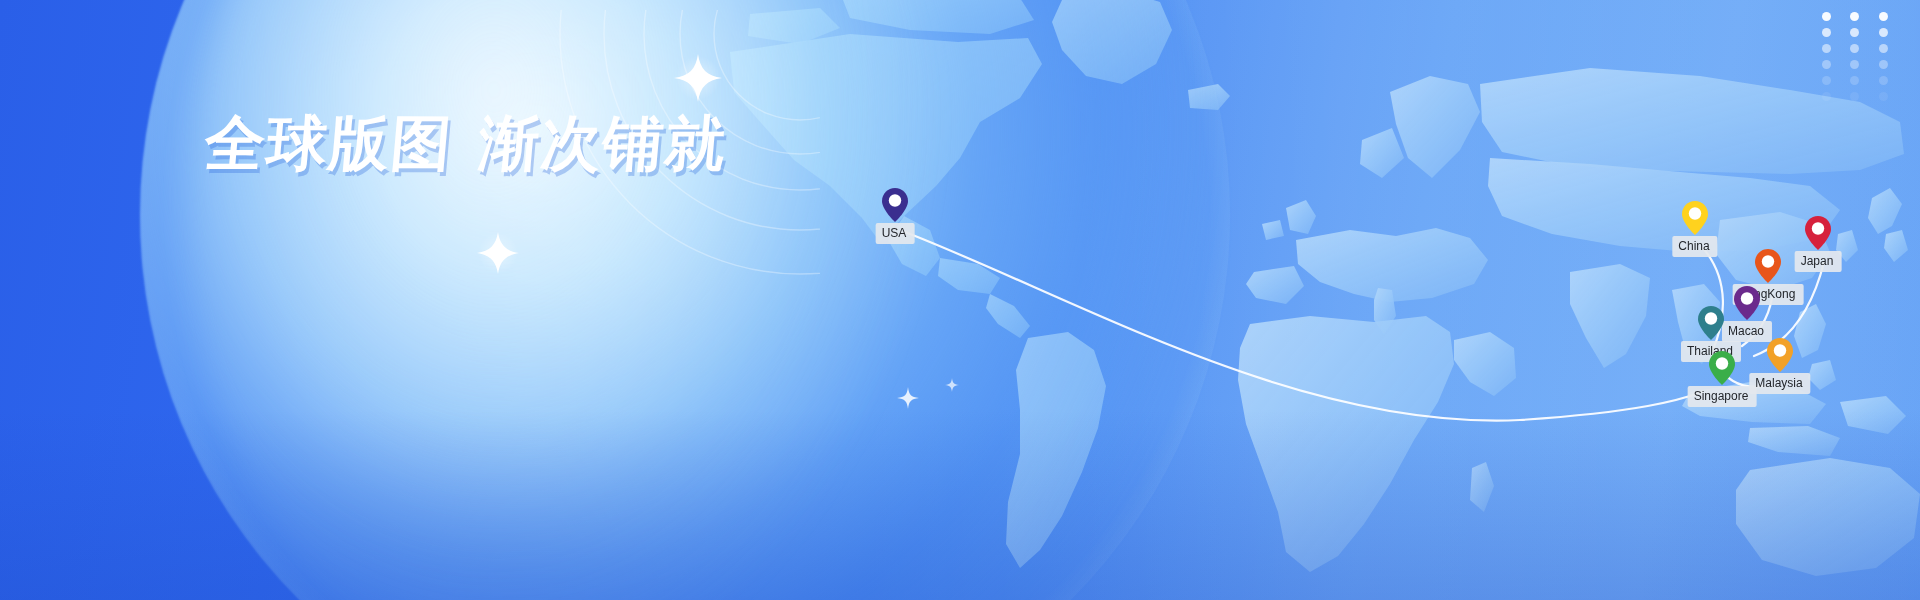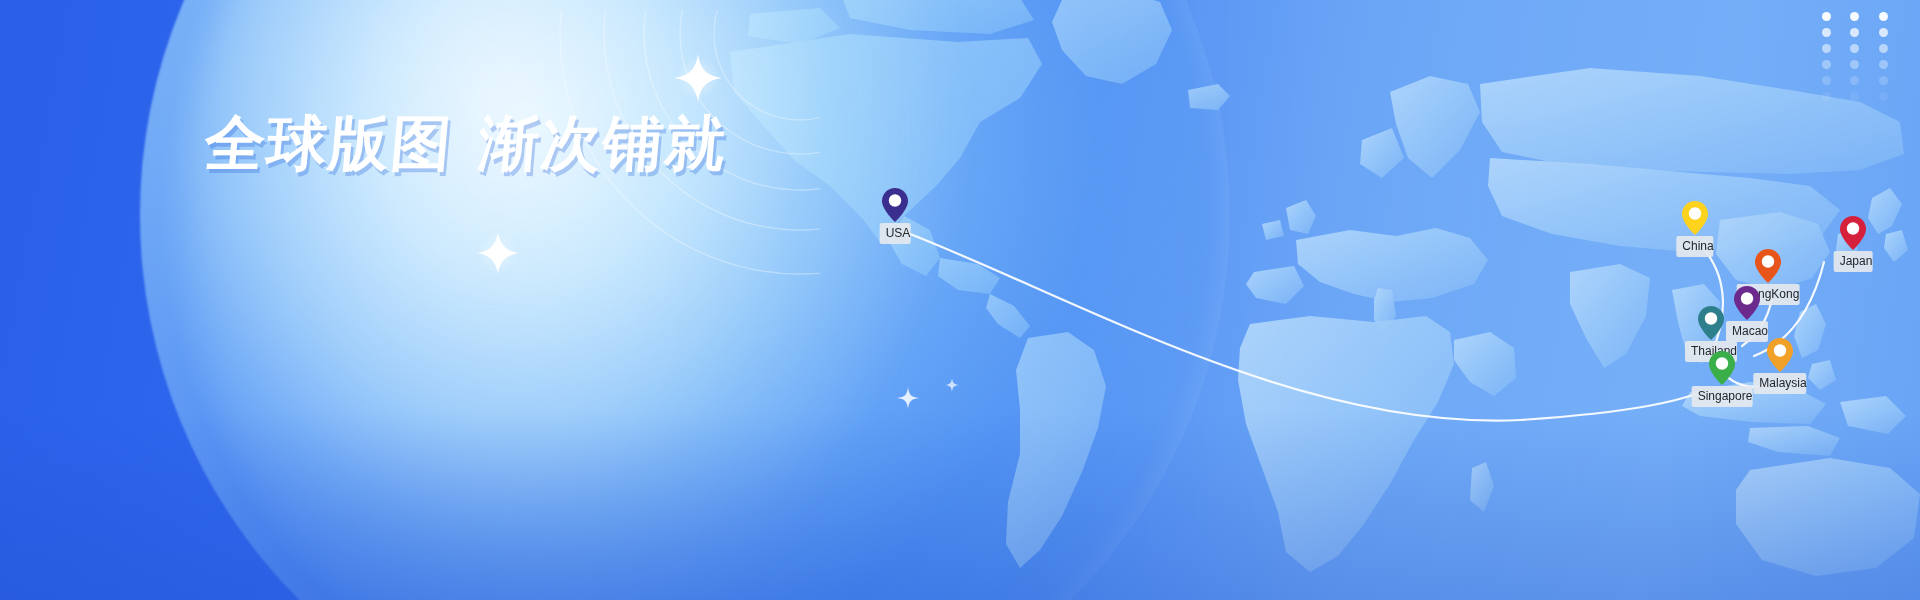--- a/index.html
+++ b/index.html
@@ -175,21 +175,21 @@
   .marker-label {
     position: absolute;
     left: 50%;
     top: 100%;
     transform: translate(-50%, 1px);
     background: rgba(228,232,238,0.92);
     color: #23262b;
     font-family: "Liberation Sans", "DejaVu Sans", sans-serif;
     font-size: 12px;
     line-height: 1;
-    padding: 4px 0 5px 6px;
+    padding: 4px 8px 5px 6px;
     border-radius: 2px;
     white-space: nowrap;
   }
 
   
   .routes {
     position: absolute; inset: 0;
     z-index: 10;
     pointer-events: none;
   }
@@ -395,21 +395,21 @@
         </svg>
         <span class="marker-label">USA</span>
       </div>
       <div class="marker" style="left: 1695px; top: 235px;">
         <svg class="pin" width="26" height="34" viewBox="0 0 26 34">
           <path d="M13 0 C5.8 0 0 5.8 0 13 C0 22 13 34 13 34 C13 34 26 22 26 13 C26 5.8 20.2 0 13 0 Z" fill="#ffd21e"></path>
           <circle cx="13" cy="12.5" r="6.2" fill="#ffffff"></circle>
         </svg>
         <span class="marker-label">China</span>
       </div>
-      <div class="marker" style="left: 1818px; top: 250px; margin-left: 35px;">
+      <div class="marker" style="left: 1818px; top: 250px;">
         <svg class="pin" width="26" height="34" viewBox="0 0 26 34">
           <path d="M13 0 C5.8 0 0 5.8 0 13 C0 22 13 34 13 34 C13 34 26 22 26 13 C26 5.8 20.2 0 13 0 Z" fill="#d6213c"></path>
           <circle cx="13" cy="12.5" r="6.2" fill="#ffffff"></circle>
         </svg>
         <span class="marker-label">Japan</span>
       </div>
       <div class="marker" style="left: 1768px; top: 283px;">
         <svg class="pin" width="26" height="34" viewBox="0 0 26 34">
           <path d="M13 0 C5.8 0 0 5.8 0 13 C0 22 13 34 13 34 C13 34 26 22 26 13 C26 5.8 20.2 0 13 0 Z" fill="#e8551a"></path>
           <circle cx="13" cy="12.5" r="6.2" fill="#ffffff"></circle>

